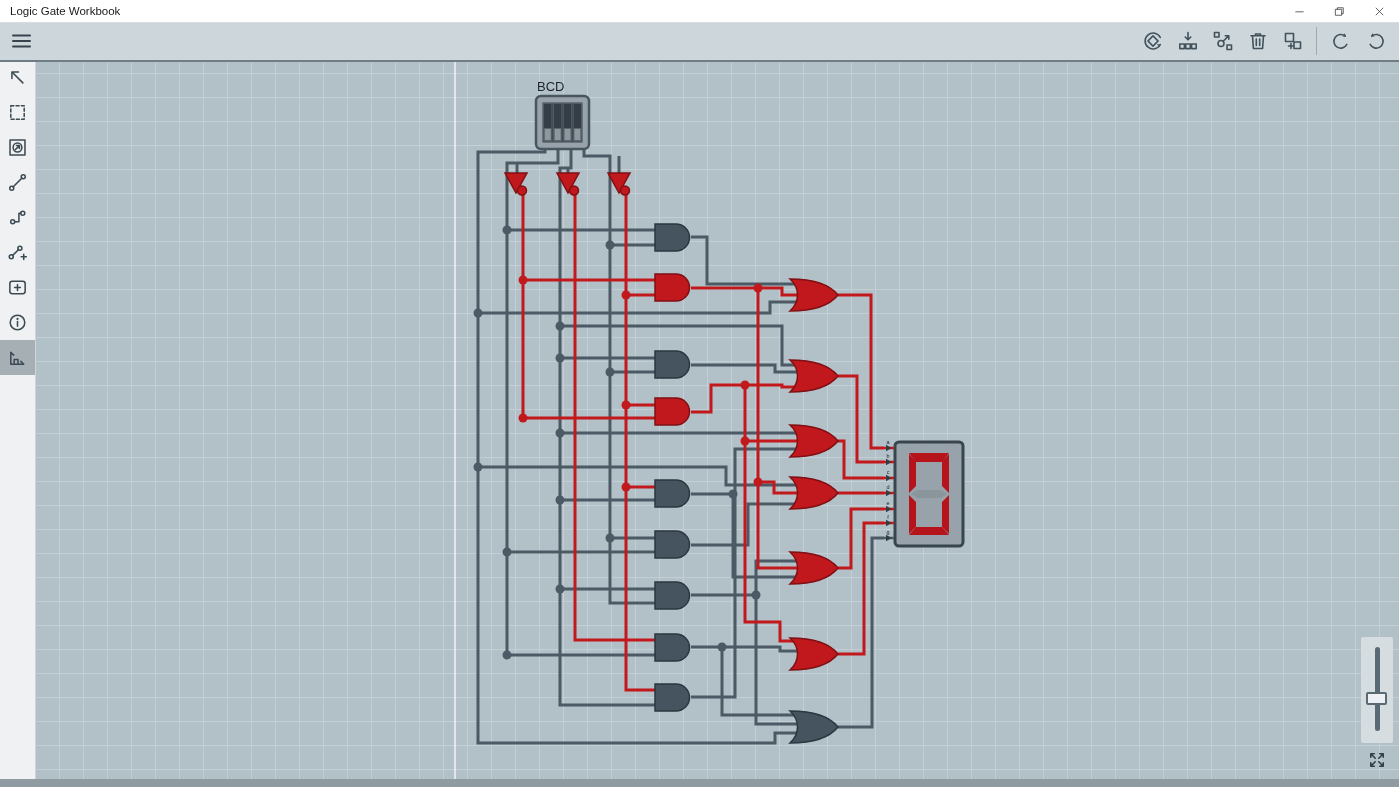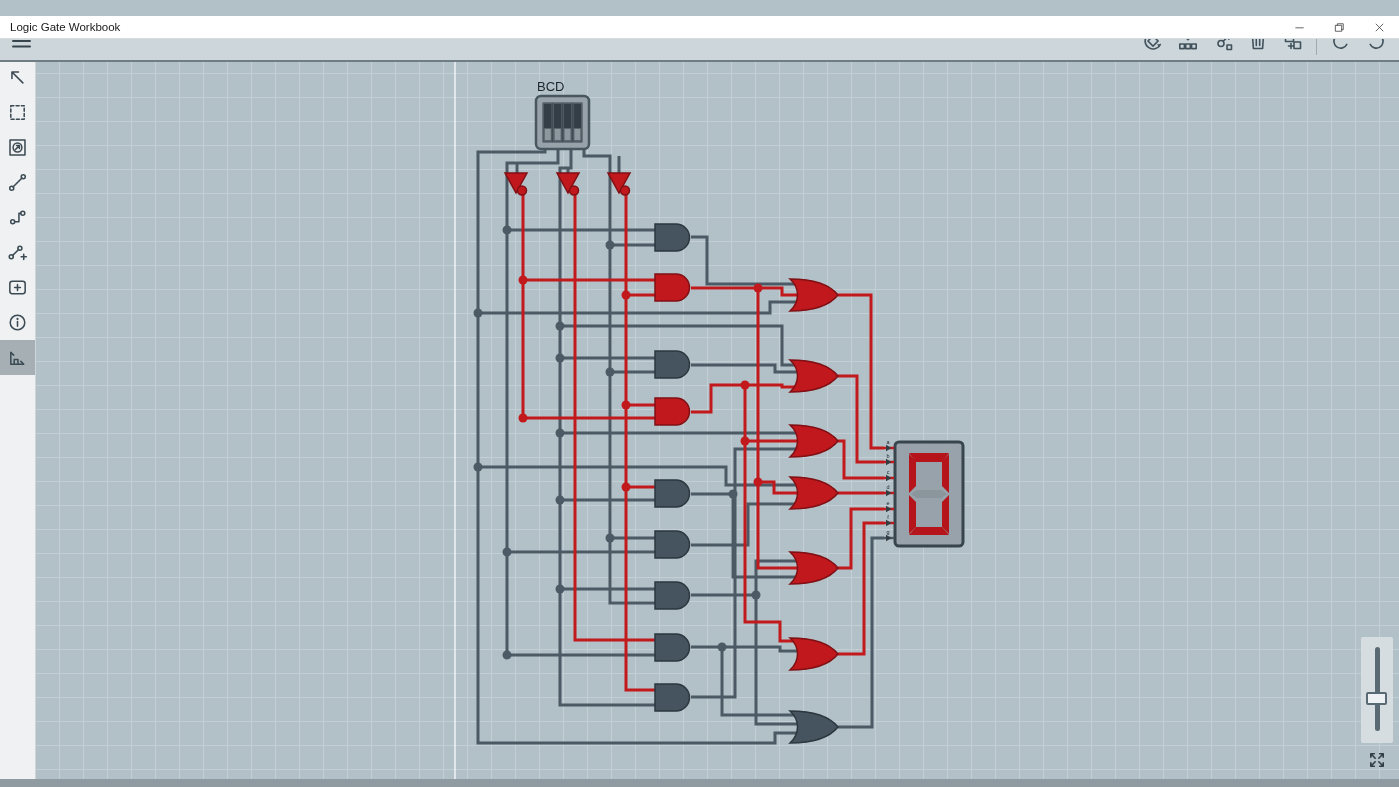--- a/index.html
+++ b/index.html
@@ -1,19 +1,19 @@
 <!DOCTYPE html>
 <html><head>
 <meta charset="utf-8">
 <style>
   html,body{margin:0;padding:0;background:#666;}
   #app{position:relative;width:1399px;height:787px;overflow:hidden;
        font-family:"Liberation Sans","DejaVu Sans",sans-serif;background:#b2c0c7;}
   
-  .titlebar{position:absolute;left:0;top:16px;width:100%;height:22px;background:#ffffff;
+  .titlebar{position:absolute;left:0;top:0;width:100%;height:22px;background:#ffffff;
             border-bottom:1px solid #d9dcde;display:flex;align-items:center;z-index:30;}
   .titlebar .title{font-size:11.5px;color:#1a1a1a;margin-left:10px;flex:1;}
   .wincontrols{display:flex;height:100%;}
   .winbtn{width:40px;height:100%;display:flex;align-items:center;justify-content:center;
           color:#333;background:transparent;border:none;padding:0;cursor:default;}
   .winbtn svg{width:15px;height:15px;}
   
   .toolbar{position:absolute;left:0;top:22px;width:100%;height:38px;background:#cdd7db;
            border-bottom:2px solid #707d85;display:flex;align-items:center;z-index:25;}
   .menubtn{width:42px;height:100%;border:none;background:transparent;color:#37444d;

